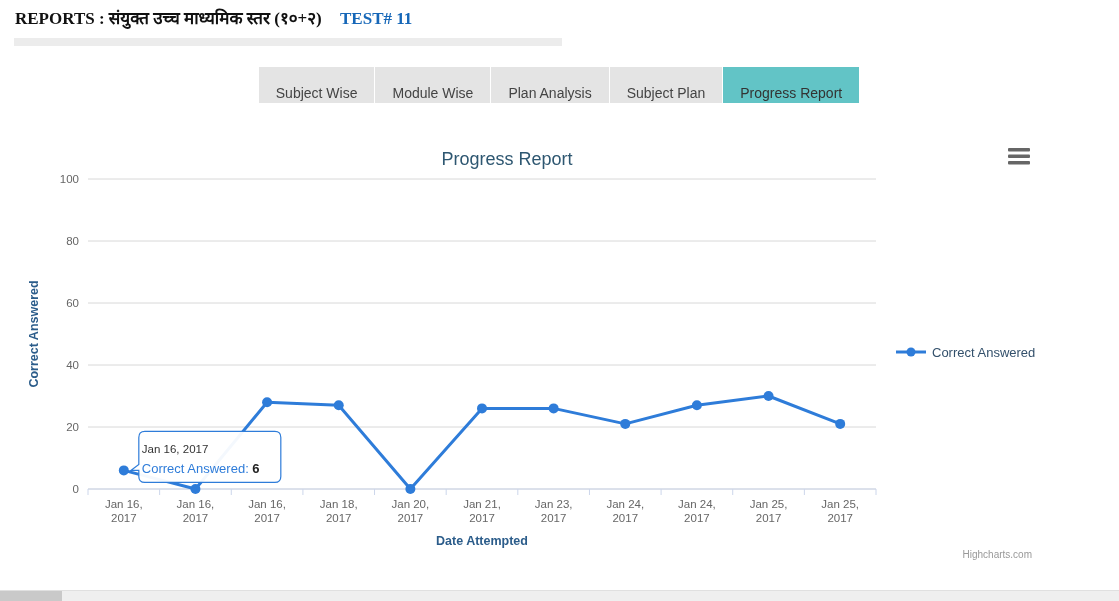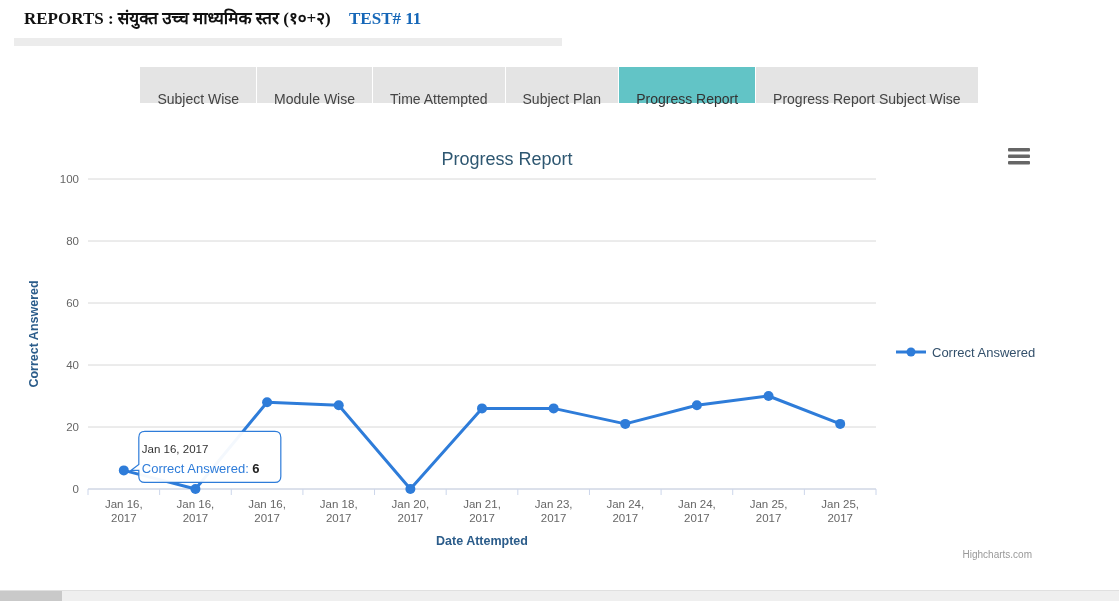--- a/index.html
+++ b/index.html
@@ -1,25 +1,25 @@
 <!DOCTYPE html>
 <html><head>
 <meta charset="utf-8">
 <style>
   html,body{margin:0;padding:0;background:#fff;}
   body{font-family:"Liberation Sans",sans-serif;width:1119px;height:601px;position:relative;overflow:hidden;}
 
-  .page-header{position:absolute;left:24px;top:6px;font-family:"Liberation Serif",serif;
+  .page-header{position:absolute;left:15px;top:6px;font-family:"Liberation Serif",serif;
     font-weight:bold;font-size:17px;color:#111;white-space:nowrap;}
   .page-header .test-link{color:#1667b8;margin-left:14px;}
   .header-underline{position:absolute;left:14px;top:38px;width:548px;height:8px;background:#ececec;}
 
   .tabbar{position:absolute;top:67px;left:0;width:100%;display:flex;justify-content:center;}
   .tab{background:#e4e4e4;color:#444;font-size:14px;line-height:36px;height:36px;
-    padding:14px 17px;margin-right:1px;cursor:pointer;border:none;white-space:nowrap;
+    padding:8px 17px;margin-right:1px;cursor:pointer;border:none;white-space:nowrap;
     font-family:"Liberation Sans",sans-serif;}
   .tab.active{background:#62c4c6;color:#333;}
 
   .chart-wrap{position:absolute;left:0;top:135px;width:1119px;height:430px;}
   svg text{font-family:"Liberation Sans",sans-serif;}
 
   .hscroll-track{position:absolute;left:0;top:590px;width:1119px;height:11px;background:#efefef;border-top:1px solid #e0e0e0;}
   .hscroll-thumb{position:absolute;left:0;top:0;width:62px;height:11px;background:#c9c9c9;}
 </style>
 </head>
@@ -27,24 +27,23 @@
 
 <div class="page-header">
   <span>REPORTS : संयुक्त उच्च माध्यमिक स्तर (१०+२)</span>
   <span class="test-link">TEST# 11</span>
 </div>
 <div class="header-underline"></div>
 
 <div class="tabbar">
     <button class="tab">Subject Wise</button>
     <button class="tab">Module Wise</button>
-    <button class="tab">Time Attempted</button>
+    <button class="tab">Plan Analysis</button>
     <button class="tab">Subject Plan</button>
     <button class="tab active">Progress Report</button>
-    <button class="tab">Progress Report Subject Wise</button>
   </div>
 
 <div class="chart-wrap">
   <svg id="chart-svg" width="1119" height="430">
       <text x="507" y="30" text-anchor="middle" font-size="18" fill="#2e5771">Progress Report</text>
       <g cursor="pointer">
         <rect x="1008" y="13" width="22" height="3.5" rx="1" fill="#666"></rect>
         <rect x="1008" y="19.5" width="22" height="3.5" rx="1" fill="#666"></rect>
         <rect x="1008" y="26" width="22" height="3.5" rx="1" fill="#666"></rect>
       </g>

